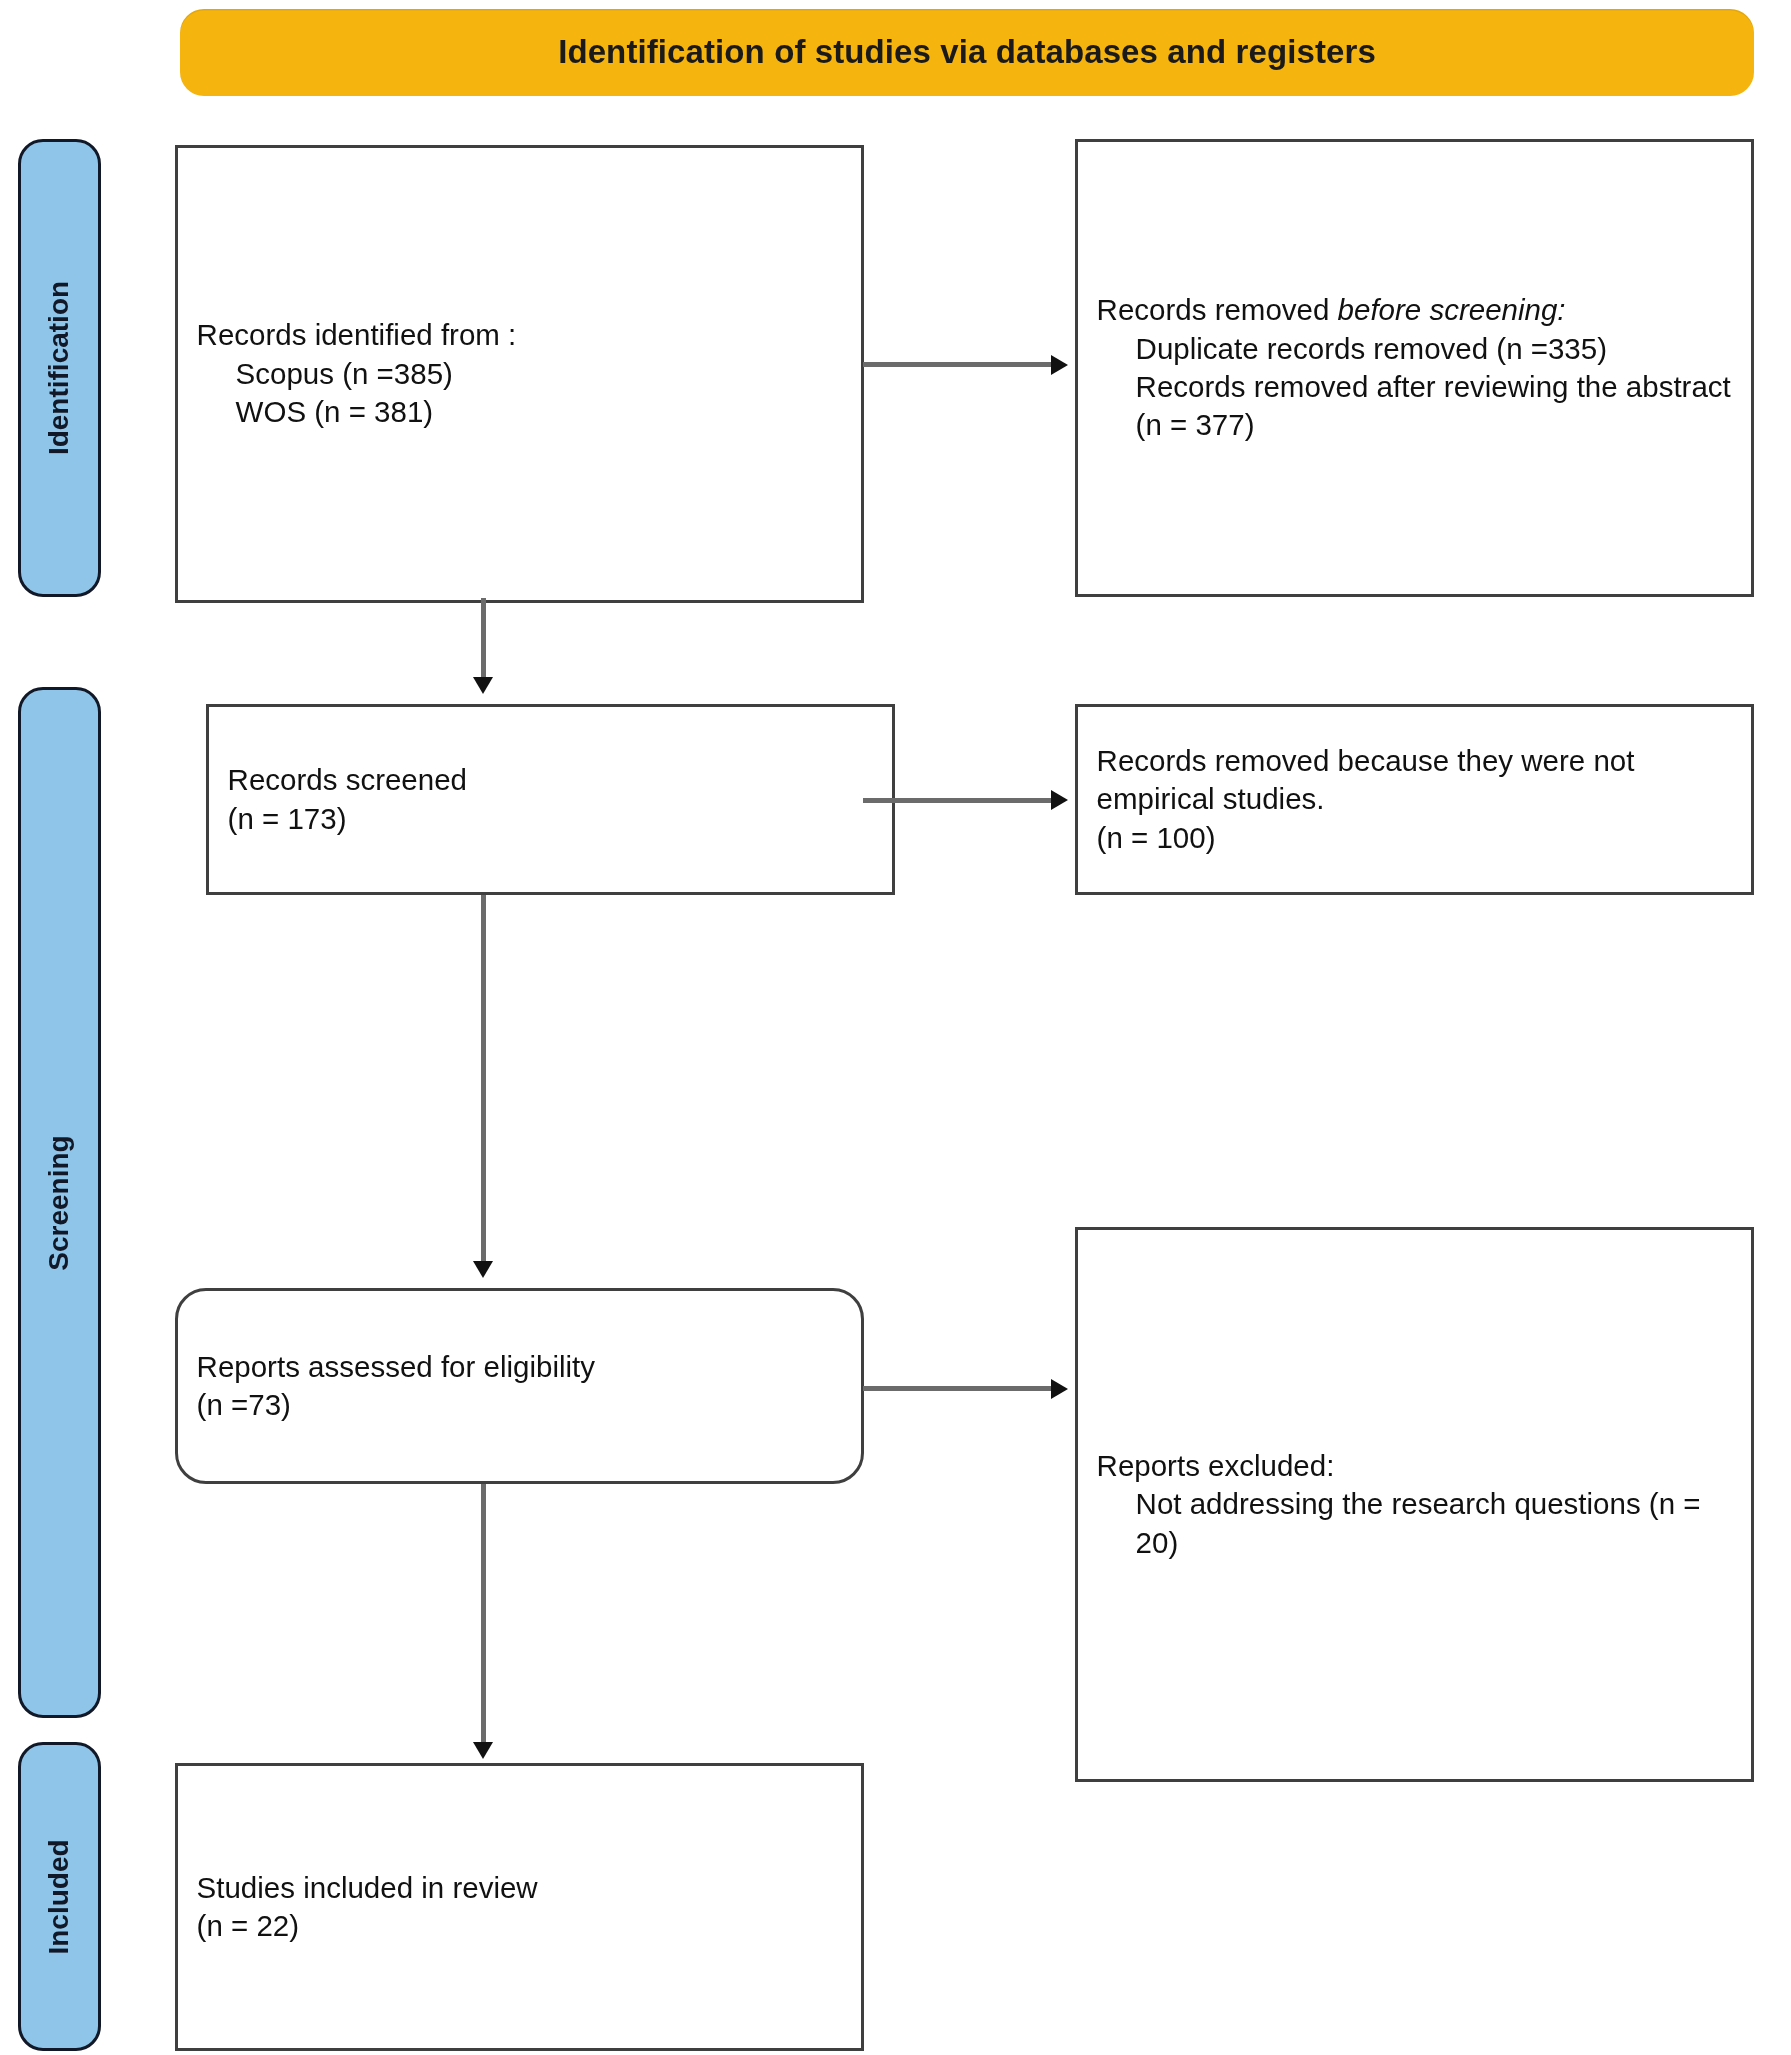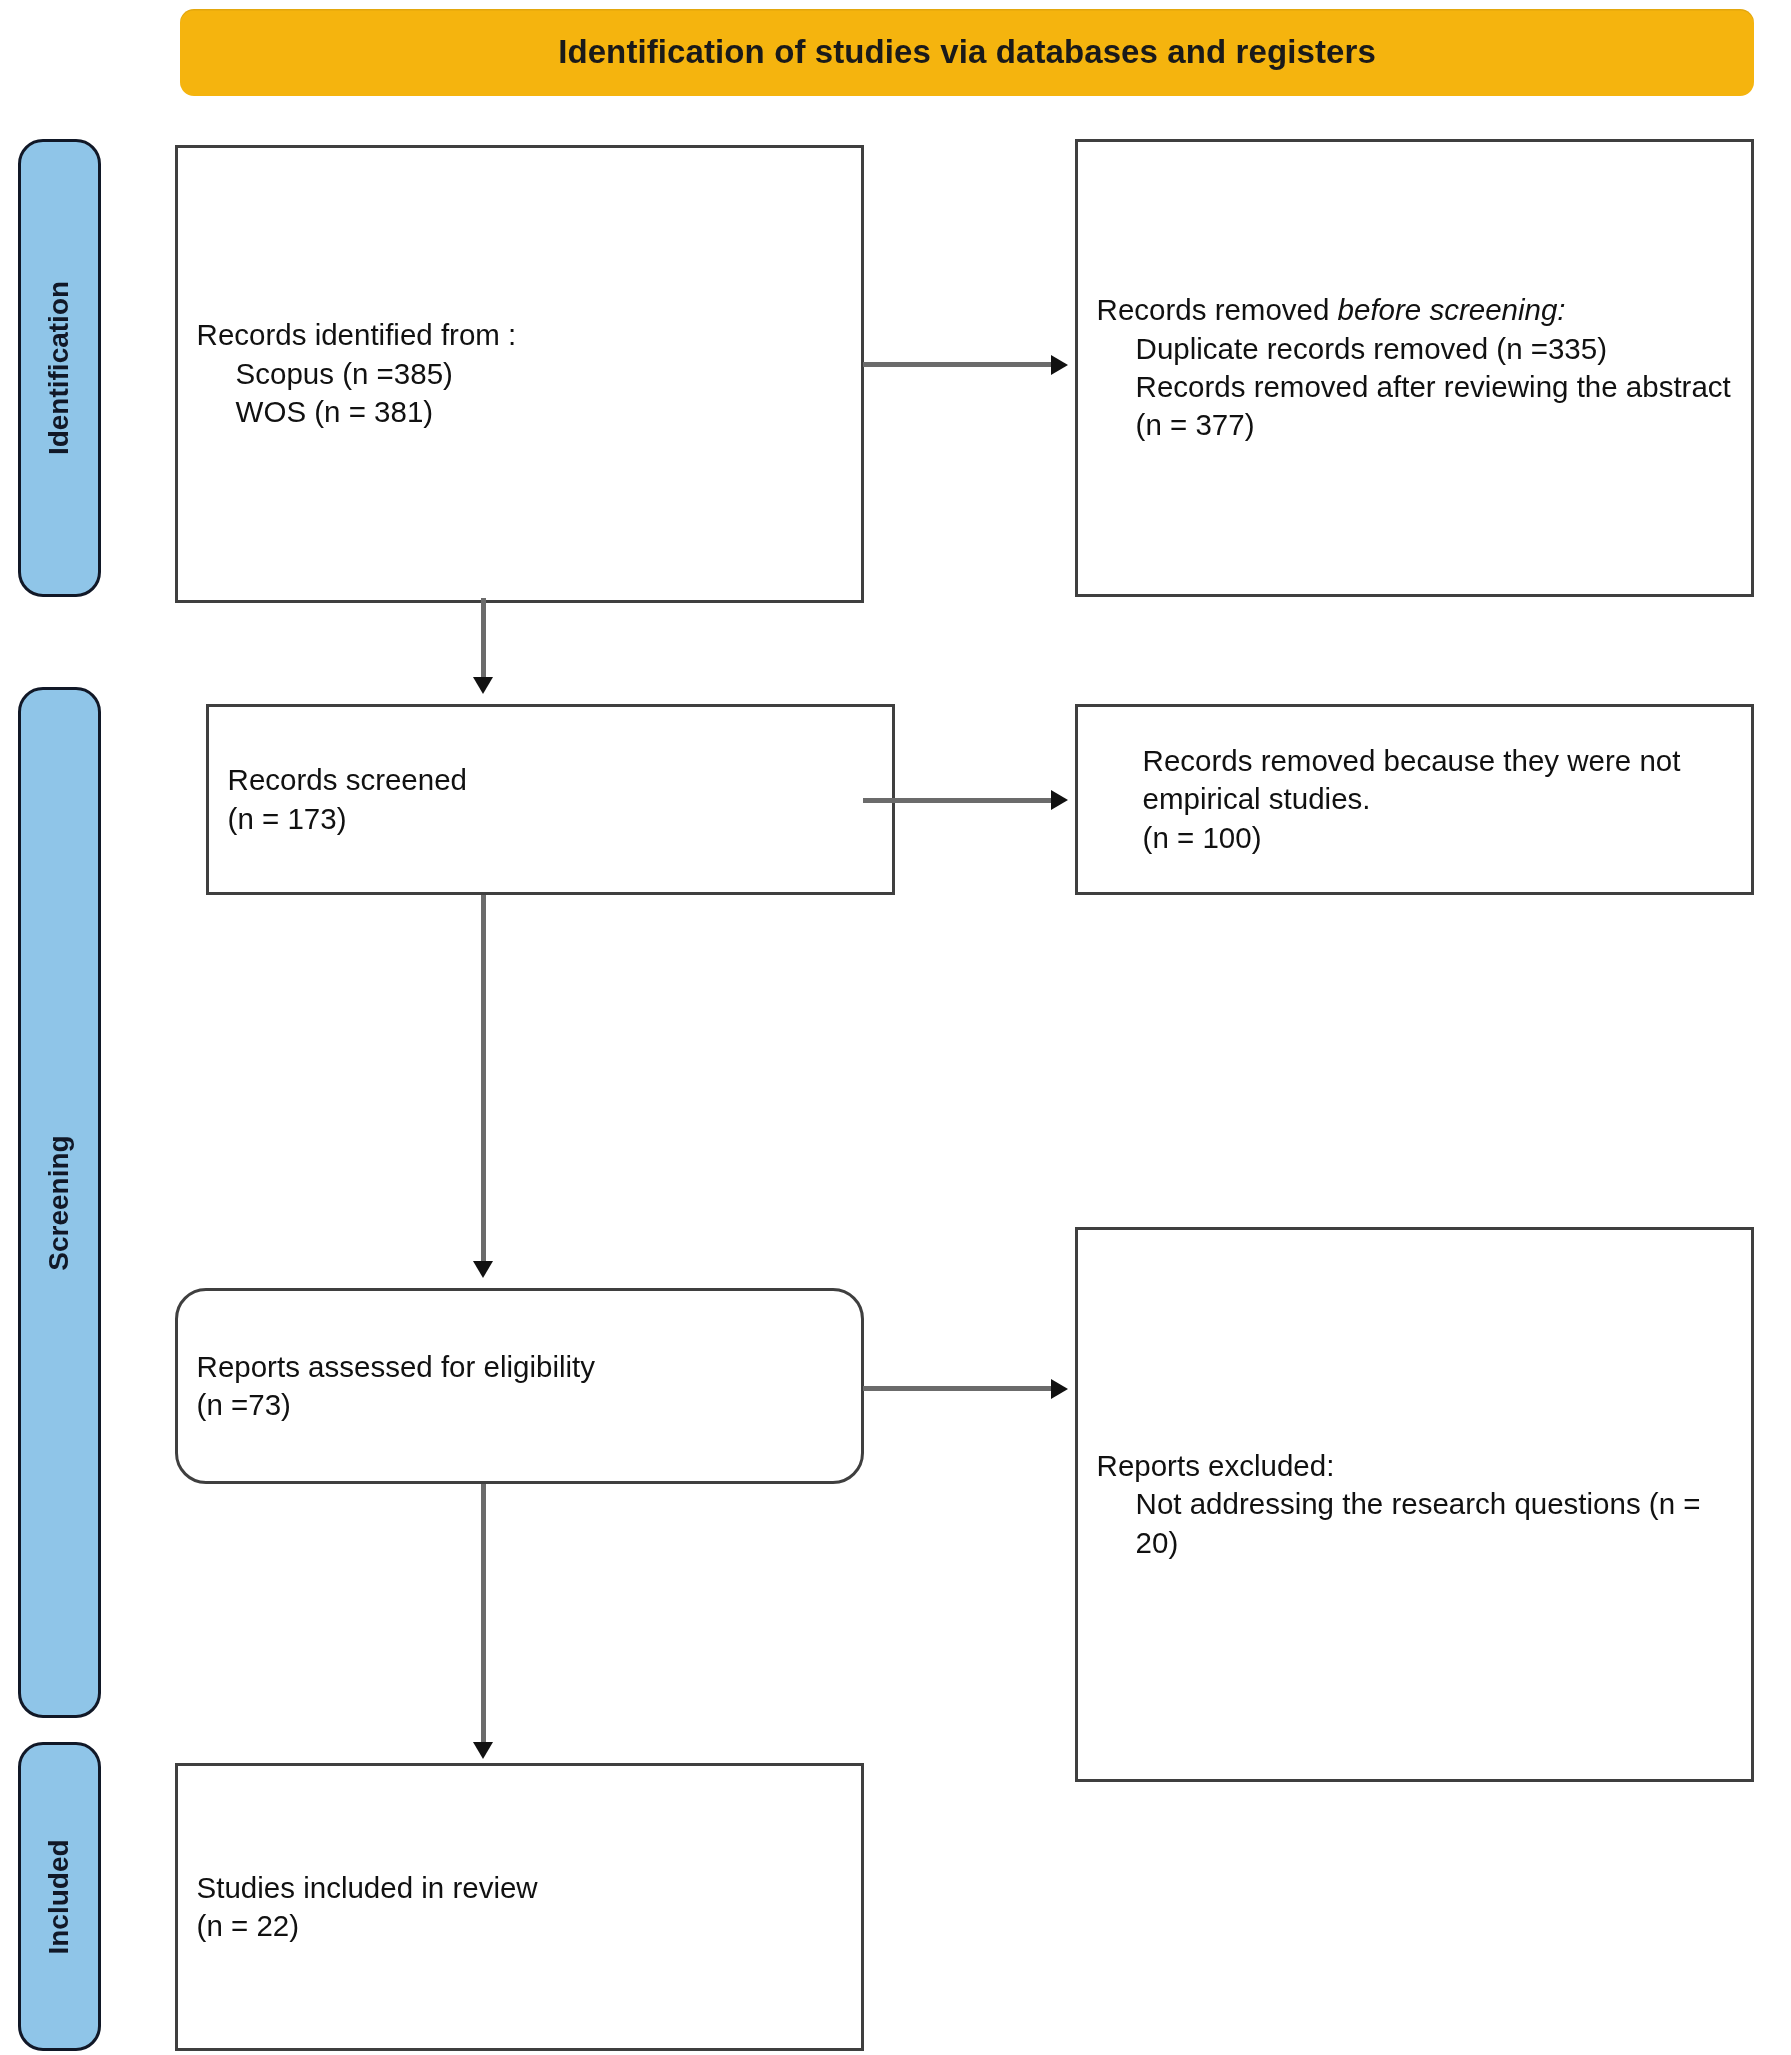--- a/index.html
+++ b/index.html
@@ -2,21 +2,21 @@
 <html style="font-size:8.7px"><head>
 <meta charset="utf-8">
 <style>
   html,body{margin:0;padding:0;background:#fff;}
   body{font-family:"Liberation Sans",sans-serif;}
   #page{position:relative;width:1792px;height:2056px;background:#fff;overflow:hidden;}
 
   
   .banner{
     position:absolute;left:180px;top:8.7px;width:1574px;height:87px;
-    background:#F5B40E;border-radius:14px;
+    background:#F5B40E;border-radius:24px;
     display:flex;align-items:center;justify-content:center;
     box-shadow:0 1.6px 0 rgba(0,0,0,.07) inset;
   }
   .banner-title{
     font-size:33px;font-weight:bold;color:#1a1a1a;letter-spacing:0.1px;
     font-family:"Liberation Sans",sans-serif;
   }
 
   
   .stage{
@@ -49,21 +49,21 @@
   .indent{padding-left:39px;}
   .ital{font-style:italic;}
 
   
   #box-identified      {left:175px;top:145px;  width:689px;height:458px;}
   #box-screened        {left:175px;top:704px; width:689px;height:191px;margin-left:31px;}
   #box-eligibility     {left:175px;top:1288px; width:689px;height:196px;border-radius:31px;}
   #box-included        {left:175px;top:1763px; width:689px;height:288px;}
   
   #box-removed-before  {left:1075px;top:139px; width:679px;height:458px;}
-  #box-removed-screen  {left:1075px;top:704px;width:679px;height:191px;padding-left:46px;}
+  #box-removed-screen  {left:1075px;top:704px;width:679px;height:191px;}
   #box-excluded        {left:1075px;top:1227px;width:679px;height:555px;}
 
   
   .conn{position:absolute;}
   .v-line{position:absolute;width:4.9px;background:#6b6b6b;}
   .h-line{position:absolute;height:4.9px;background:#6b6b6b;}
   .arrow-down{
     position:absolute;width:0;height:0;
     border-left:10.4px solid transparent;border-right:10.4px solid transparent;
     border-top:17.5px solid #111;

